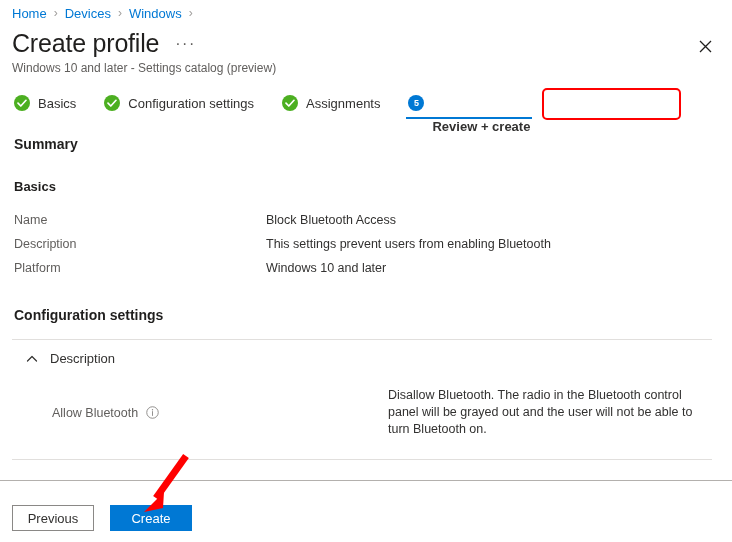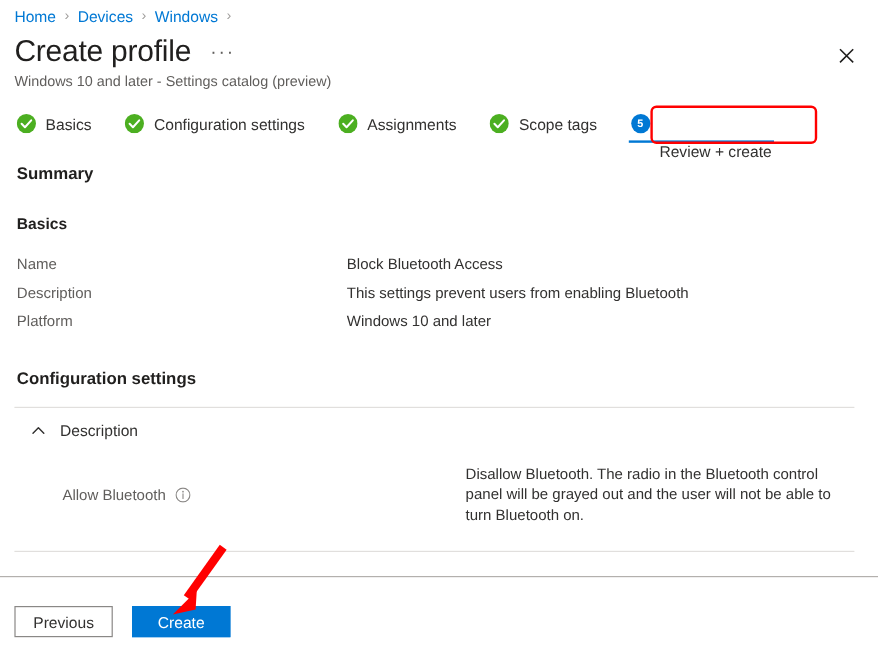--- a/index.html
+++ b/index.html
@@ -113,21 +113,21 @@
     height: 16px;
     margin-right: 8px;
     flex: 0 0 auto;
     display: block;
   }
   .wiz-label {
     font-size: 13px;
     color: #323130;
   }
   .wiz-tab.current { margin-right: 0; }
-  .wiz-tab.current .wiz-label { font-weight: normal; margin-top: 47px; }
+  .wiz-tab.current .wiz-label { font-weight: bold; margin-top: 47px; }
   .wiz-tab.current::after {
     content: "";
     position: absolute;
     left: 0;
     right: 0;
     bottom: -1px;
     height: 2px;
     background: #0078d4;
   }
   .step-badge {
@@ -178,21 +178,20 @@
     position: absolute;
     top: 213px;
     left: 14px;
     right: 20px;
   }
   .kv-row {
     display: flex;
     align-items: flex-start;
     height: 24px;
     font-size: 12.5px;
-    gap: 23px;
   }
   .kv-key {
     width: 252px;
     flex: 0 0 252px;
     color: #605e5c;
   }
   .kv-val { color: #323130; }
 
   #config-heading {
     position: absolute;
@@ -358,27 +357,20 @@
   </div>
 
   <div class="wiz-tab">
     <svg class="wiz-icon" viewBox="0 0 16 16">
       <circle cx="8" cy="8" r="8" fill="#4caf21"></circle>
       <path d="M4 8.2 L6.8 11 L12 5.3" stroke="#ffffff" stroke-width="1.7" fill="none" stroke-linecap="round" stroke-linejoin="round"></path>
     </svg>
     <span class="wiz-label">Assignments</span>
   </div>
 
-  <div class="wiz-tab">
-    <svg class="wiz-icon" viewBox="0 0 16 16">
-      <circle cx="8" cy="8" r="8" fill="#4caf21"></circle>
-      <path d="M4 8.2 L6.8 11 L12 5.3" stroke="#ffffff" stroke-width="1.7" fill="none" stroke-linecap="round" stroke-linejoin="round"></path>
-    </svg>
-    <span class="wiz-label">Scope tags</span>
-  </div>
 
   <div class="wiz-tab current">
     <span class="step-badge">5</span>
     <span class="wiz-label">Review + create</span>
   </div>
 
 </div>
 <div id="tab-highlight-annotation"></div>
 
 <div id="summary-heading">Summary</div>

